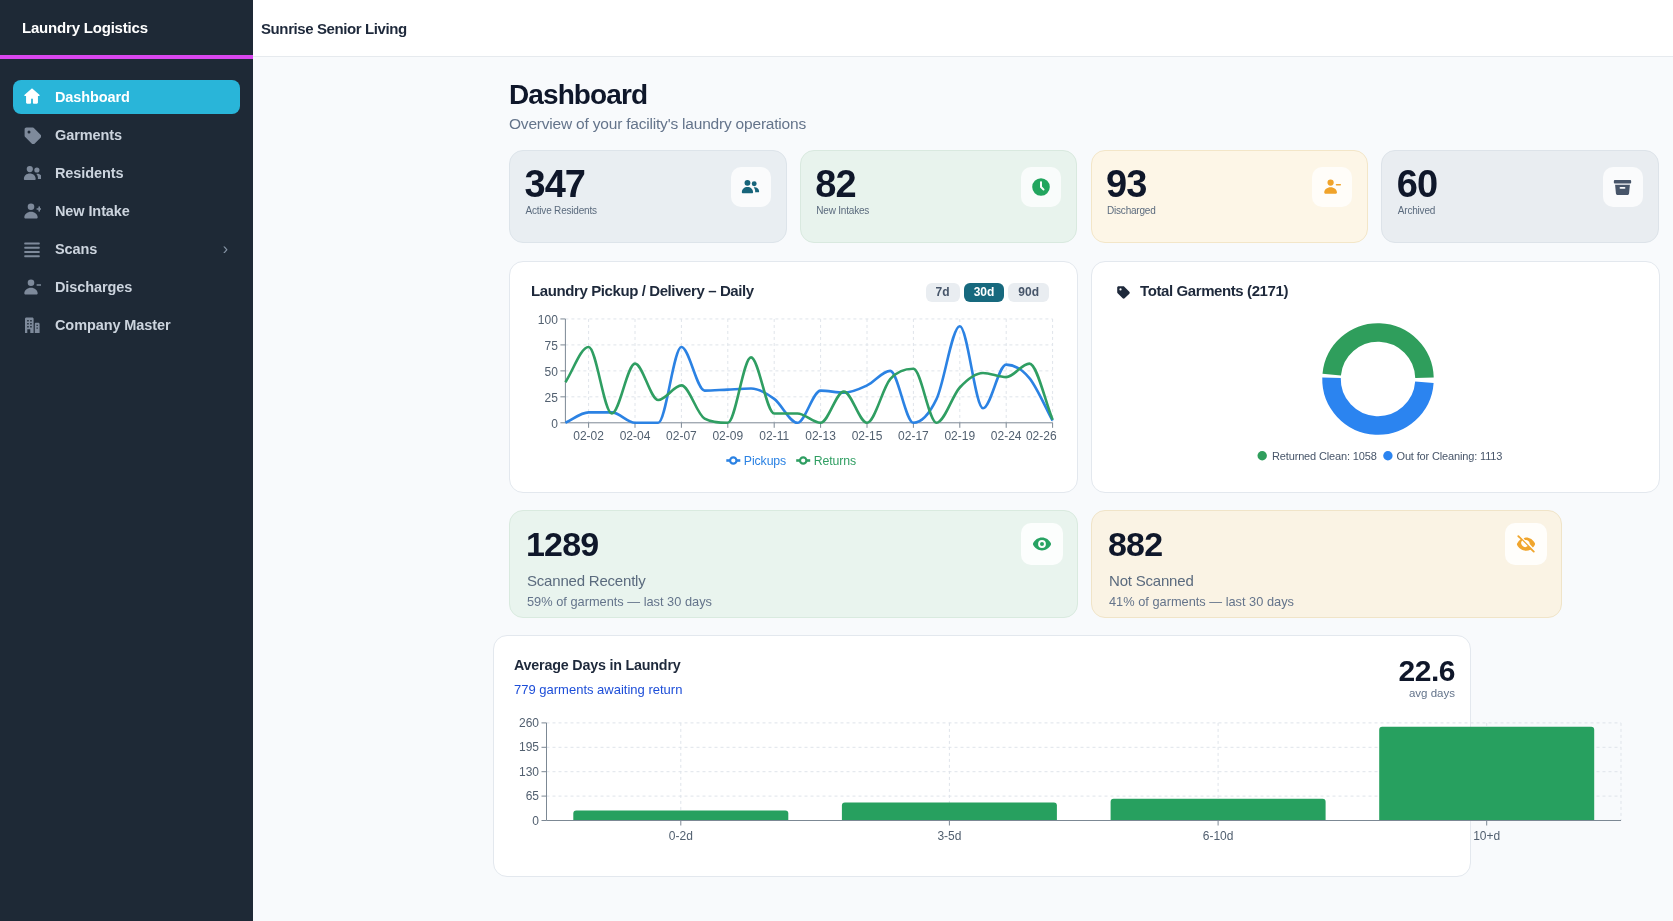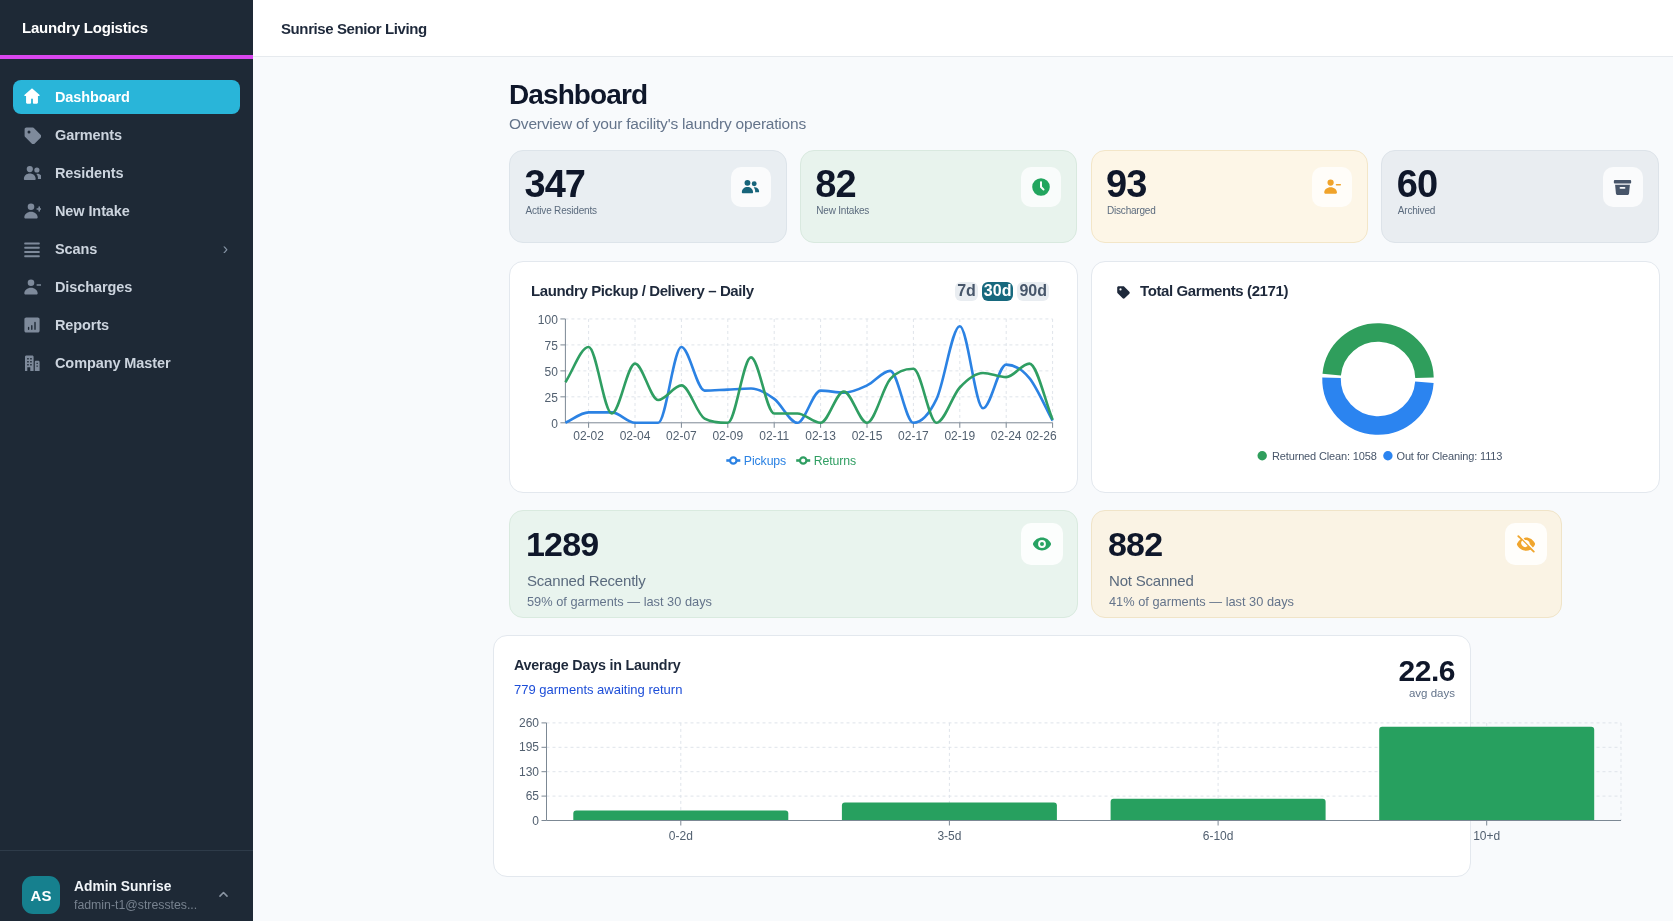--- a/index.html
+++ b/index.html
@@ -11,37 +11,37 @@
 .nav-item { height:34px; margin-bottom:4px; display:flex; align-items:center; border-radius:8px; padding:0 12px 0 10px; color:#ccd4de; font-size:14.5px; font-weight:600; letter-spacing:-0.1px; }
 .nav-item svg { margin-right:14px; flex:none; }
 .nav-item.active { background:#29b5d9; color:#fff; }
 .nav-item .chev { margin-left:auto; color:#8593a4; font-size:16px; font-weight:400; }
 .sb-user { position:absolute; left:0; right:0; bottom:0; border-top:1px solid #2e3b49; padding:25px 24px 7px 22px; display:flex; align-items:center; }
 .avatar { width:38px; height:38px; border-radius:11px; background:#16808e; color:#fff; font-size:15px; font-weight:700; display:flex; align-items:center; justify-content:center; flex:none; }
 .u-meta { margin-left:14px; min-width:0; }
 .u-name { color:#f1f5f9; font-size:13.8px; font-weight:700; }
 .u-mail { color:#77828f; font-size:12.3px; margin-top:4px; white-space:nowrap; }
 .u-chev { margin-left:auto; }
-.topbar { position:absolute; left:253px; right:0; top:0; height:57px; background:#fff; border-bottom:1px solid #e6eaee; display:flex; align-items:center; padding-left:28px; }
+.topbar { position:absolute; left:253px; right:0; top:0; height:57px; background:#fff; border-bottom:1px solid #e6eaee; display:flex; align-items:center; padding-left:8px; }
 .topbar span { font-size:15px; font-weight:700; color:#1e293b; letter-spacing:-0.4px; }
 .h1 { position:absolute; left:509px; top:81px; font-size:28px; line-height:28px; font-weight:700; color:#0f172a; letter-spacing:-0.9px; }
 .sub { position:absolute; left:509px; top:116px; font-size:15.5px; line-height:16px; color:#64748b; letter-spacing:-0.2px; }
 .card { position:absolute; border-radius:14px; border:1px solid #e3e8ee; background:#fff; }
 .stat { top:150px; width:277.7px; height:93px; }
 .num { position:absolute; left:14.5px; top:14px; font-size:38px; line-height:38px; font-weight:700; color:#0f172a; letter-spacing:-1px; }
 .lbl { position:absolute; left:15.5px; top:54px; font-size:10px; color:#5b6b7e; letter-spacing:-0.2px; }
 .iconbox { position:absolute; top:16px; right:15px; width:40px; height:40px; border-radius:10px; background:rgba(255,255,255,0.75); display:flex; align-items:center; justify-content:center; }
 .ctitle { font-size:15px; font-weight:700; color:#1e293b; letter-spacing:-0.4px; }
 .tl { font-size:12px; fill:#526070; font-family:"Liberation Sans",sans-serif; }
 .tlx { font-size:12px; fill:#526070; font-family:"Liberation Sans",sans-serif; }
 .leg { font-size:12.3px; font-family:"Liberation Sans",sans-serif; letter-spacing:-0.1px; }
 .dleg { font-size:11px; fill:#475569; font-family:"Liberation Sans",sans-serif; letter-spacing:-0.15px; }
 .grid { stroke:#dfe4ea; stroke-width:1; stroke-dasharray:3 3; fill:none; }
 .axis { stroke:#7c8894; stroke-width:1; fill:none; }
-.btn { display:inline-block; font-size:16px; line-height:18.5px; font-weight:600; color:#47566a; background:#e9edf1; border-radius:6px; padding:0 2px; margin-left:4px; }
+.btn { display:inline-block; font-size:12px; line-height:18.5px; font-weight:600; color:#47566a; background:#e9edf1; border-radius:6px; padding:0 10px; margin-left:4px; }
 .btn.on { background:#17697e; color:#fff; font-weight:700; }
 </style></head>
 <body>
 <div class="sidebar">
   <div class="sb-head">
       <span>Laundry Logistics</span>
     </div>
   <div class="nav">
 <div class="nav-item active">
         <svg width="18" height="18" viewBox="0 0 20 20" fill="#ffffff">
@@ -75,40 +75,24 @@
         <span class="chev">›</span>
       </div>
 <div class="nav-item">
         <svg width="18" height="18" viewBox="0 0 18 18" fill="#7e8a9b">
           <path d="M8 8.1a3.3 3.3 0 1 0 0-6.6 3.3 3.3 0 0 0 0 6.6zM1.3 15.3c0-3.1 3-5.6 6.7-5.6s6.7 2.5 6.7 5.6c0 .7-.6 1.3-1.3 1.3H2.6c-.7 0-1.3-.6-1.3-1.3zM14.2 6.2h4c.5 0 .8.3.8.8s-.3.8-.8.8h-4c-.5 0-.8-.3-.8-.8s.3-.8.8-.8z"></path>
         </svg>
         <span>Discharges</span>
       </div>
 <div class="nav-item">
         <svg width="18" height="18" viewBox="0 0 18 18" fill="#7e8a9b">
-          <path fill-rule="evenodd" d="M3.2 1.4h11.6c1 0 1.8.8 1.8 1.8v11.6c0 1-.8 1.8-1.8 1.8H3.2c-1 0-1.8-.8-1.8-1.8V3.2c0-1 .8-1.8 1.8-1.8zm1.7 11.9c0 .4.3.7.7.7s.7-.3.7-.7v-1.8c0-.4-.3-.7-.7-.7s-.7.3-.7.7zm3.2 0c0 .4.3.7.7.7s.7-.3.7-.7V9.7c0-.4-.3-.7-.7-.7s-.7.3-.7.7zm3.2 0c0 .4.3.7.7.7s.7-.3.7-.7V6.4c0-.4-.3-.7-.7-.7s-.7.3-.7.7z"></path>
-        </svg>
-        <span>Reports</span>
-      </div>
-<div class="nav-item">
-        <svg width="18" height="18" viewBox="0 0 18 18" fill="#7e8a9b">
           <path fill-rule="evenodd" d="M2 17V2.8c0-.8.6-1.4 1.4-1.4h5.8c.8 0 1.4.6 1.4 1.4V17h1.2V7.9c0-.6.5-1.1 1.1-1.1h2.3c.8 0 1.4.6 1.4 1.4V17zM4.2 4h1.5v1.5H4.2zm3 0h1.5v1.5H7.2zm-3 3h1.5v1.5H4.2zm3 0h1.5v1.5H7.2zm-3 3h1.5v1.5H4.2zm3 0h1.5v1.5H7.2zm-2.9 3.2h3V17h-3zm9.2-4.4h1.3V10h-1.3zm0 2.6h1.3v1.3h-1.3z"></path>
         </svg>
         <span>Company Master</span>
       </div>
-  </div>
-  <div class="sb-user">
-    <div class="avatar">AS</div>
-    <div class="u-meta">
-        <div class="u-name">Admin Sunrise</div>
-        <div class="u-mail">fadmin-t1@stresstes...</div>
-      </div>
-    <div class="u-chev"><svg width="11" height="11" viewBox="0 0 14 14" fill="none" stroke="#8a95a3" stroke-width="2" stroke-linecap="round" stroke-linejoin="round">
-          <path d="M2.5 9 7 4.5 11.5 9"></path>
-        </svg></div>
   </div>
 </div>
 <div class="topbar">
     <span>Sunrise Senior Living</span>
   </div>
 <div class="h1">Dashboard</div>
 <div class="sub">Overview of your facility's laundry operations</div>
 
 <div class="card stat" style="left:509px; background:#e9eef2; border-color:#dde4ea;padding-left:13px;">
   <div class="num">347</div>

